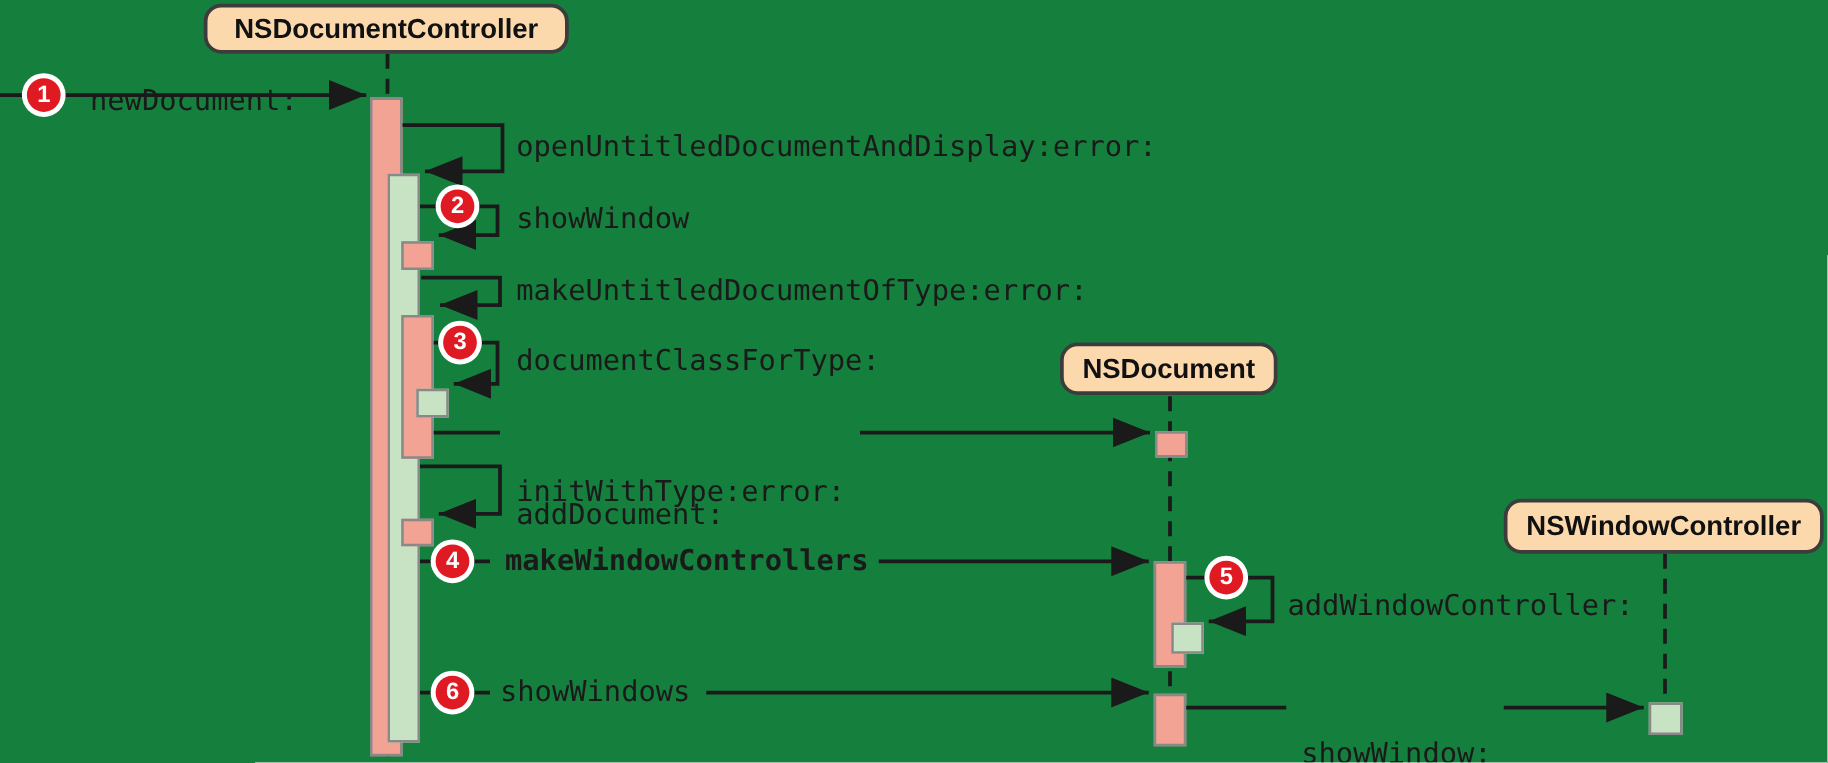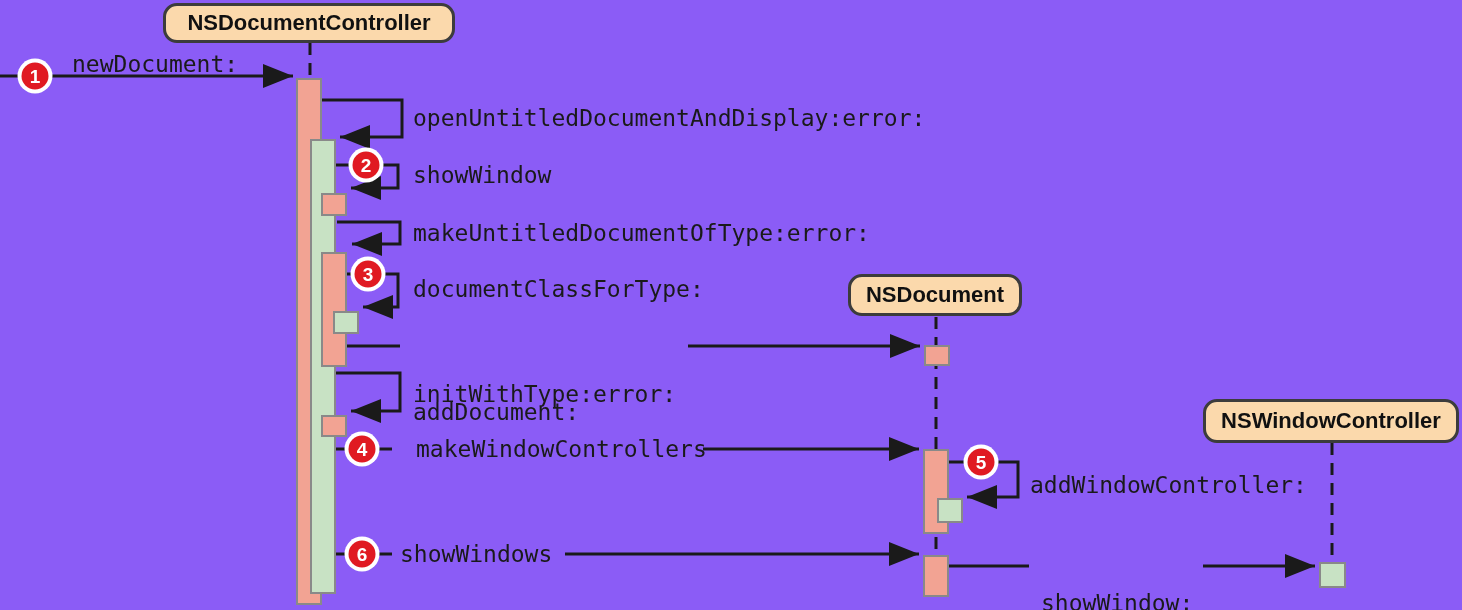--- a/index.html
+++ b/index.html
@@ -4,21 +4,21 @@
 <style>
   html, body {
     margin: 0;
     padding: 0;
     background: #ffffff;
   }
   #canvas {
     position: relative;
     width: 1462px;
     height: 610px;
-    background: #8b5cf6;
+    background: #15803d;
     font-family: "DejaVu Sans Mono", monospace;
     overflow: hidden;
   }
   svg.layer {
     position: absolute;
     left: 0; top: 0;
     width: 1462px;
     height: 610px;
     pointer-events: none;
   }
@@ -136,25 +136,25 @@
     <span>NSWindowController</span>
   </div>
 
   <div class="badge" style="left:35px;  top:76px;">1</div>
   <div class="badge" style="left:366px; top:165px;">2</div>
   <div class="badge" style="left:368px; top:274px;">3</div>
   <div class="badge" style="left:362px; top:449px;">4</div>
   <div class="badge" style="left:981px; top:462px;">5</div>
   <div class="badge" style="left:362px; top:554px;">6</div>
 
-  <div class="msg-label" style="left:72px;   top:64px;text-align:center;">newDocument:</div>
+  <div class="msg-label" style="left:72px;   top:81px;text-align:center;">newDocument:</div>
   <div class="msg-label" style="left:413px;  top:118px;">openUntitledDocumentAndDisplay:error:</div>
   <div class="msg-label" style="left:413px;  top:175px;">showWindow</div>
   <div class="msg-label" style="left:413px;  top:233px;">makeUntitledDocumentOfType:error:</div>
   <div class="msg-label" style="left:413px;  top:289px;">documentClassForType:</div>
   <div class="msg-label" style="left:413px;  top:346px;margin-top:48px;">initWithType:error:</div>
   <div class="msg-label" style="left:413px;  top:412px;">addDocument:</div>
-  <div class="msg-label" style="left:416px;  top:449px;">makeWindowControllers</div>
+  <div class="msg-label" style="left:404px;  top:449px;font-weight:bold;">makeWindowControllers</div>
   <div class="msg-label" style="left:400px;  top:554px;">showWindows</div>
   <div class="msg-label" style="left:1030px; top:485px;">addWindowController:</div>
   <div class="msg-label" style="left:1041px; top:566px;margin-top:37px;">showWindow:</div>
 
 </div>
 
 </body></html>

